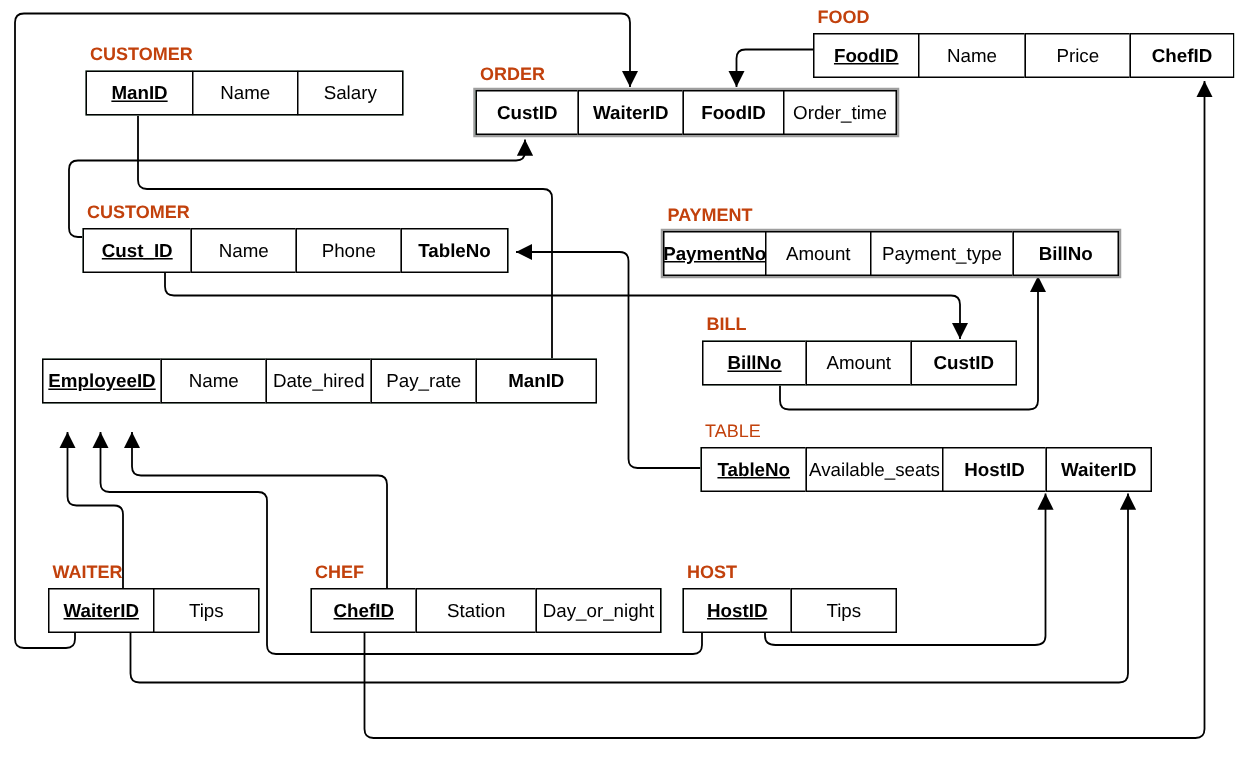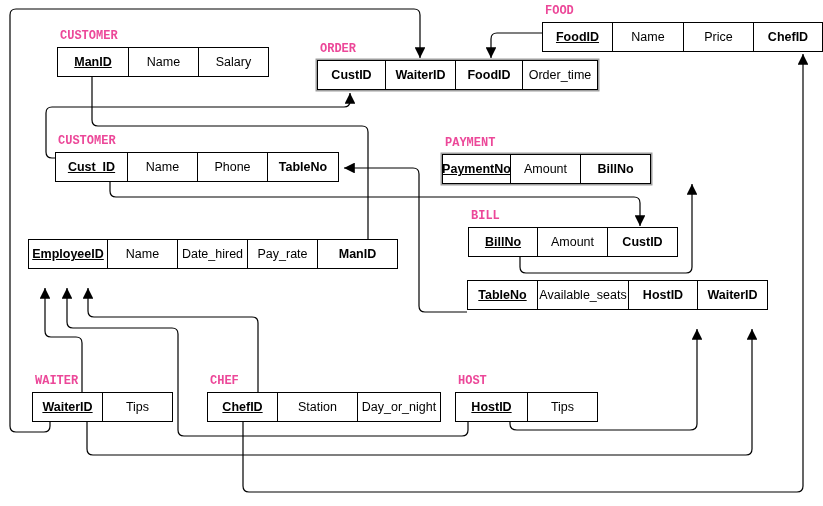--- a/index.html
+++ b/index.html
@@ -3,21 +3,21 @@
 <meta charset="utf-8">
 <style>
   html,body{margin:0;padding:0;background:#fff;}
   .canvas{
     position:relative;width:823px;height:506px;background:#ffffff;
     font-family:"Liberation Sans","DejaVu Sans",sans-serif;overflow:hidden;
   }
   .wires{position:absolute;left:0;top:0;width:823px;height:506px;}
   .conn{fill:none;stroke:#000;stroke-width:1.2;stroke-linejoin:round;}
   .entity{position:absolute;}
-  .tlabel{font-weight:bold;font-size:12px;height:18px;line-height:15px;padding-left:3px;white-space:nowrap;color:#ec4899;font-family:Liberation Mono, monospace;}
+  .tlabel{font-weight:bold;font-size:12px;height:18px;line-height:15px;padding-left:3px;white-space:nowrap;color:#c2410c;}
   .tlabel.regular{font-weight:normal;}
   .row{display:flex;background:#15803d;}
   .row.shadow{box-shadow:0 0 0 1.5px #9e9e9e;}
   .cell{
     box-sizing:border-box;height:30px;border:1px solid #000;margin-left:-1px;
     display:flex;align-items:center;justify-content:center;
     font-size:12.5px;background:#fff;white-space:nowrap;color:#000;
   }
   .cell:first-child{margin-left:0;}
   .cell.pk{font-weight:bold;text-decoration:underline;}
@@ -86,20 +86,21 @@
       <div class="cell" style="width:71px">Phone</div>
       <div class="cell fk" style="width:72px">TableNo</div>
     </div>
   </div>
 
   <div class="entity" style="left:442px;top:136px">
     <div class="tlabel">PAYMENT</div>
     <div class="row shadow">
       <div class="cell pk" style="width:69px">PaymentNo</div>
       <div class="cell" style="width:71px">Amount</div>
+      <div class="cell" style="width:96px">Payment_type</div>
       <div class="cell fk" style="width:71px">BillNo</div>
     </div>
   </div>
 
   <div class="entity" style="left:468px;top:209px">
     <div class="tlabel">BILL</div>
     <div class="row">
       <div class="cell pk" style="width:70px">BillNo</div>
       <div class="cell" style="width:71px">Amount</div>
       <div class="cell fk" style="width:71px">CustID</div>
@@ -110,20 +111,21 @@
     <div class="row">
       <div class="cell pk" style="width:80px">EmployeeID</div>
       <div class="cell" style="width:71px">Name</div>
       <div class="cell" style="width:71px">Date_hired</div>
       <div class="cell" style="width:71px">Pay_rate</div>
       <div class="cell fk" style="width:81px">ManID</div>
     </div>
   </div>
 
   <div class="entity" style="left:467px;top:280px">
+    <div class="tlabel regular">TABLE</div>
     <div class="row">
       <div class="cell pk" style="width:71px">TableNo</div>
       <div class="cell" style="width:92px">Available_seats</div>
       <div class="cell fk" style="width:70px">HostID</div>
       <div class="cell fk" style="width:71px">WaiterID</div>
     </div>
   </div>
 
   <div class="entity" style="left:32px;top:374px">
     <div class="tlabel">WAITER</div>

